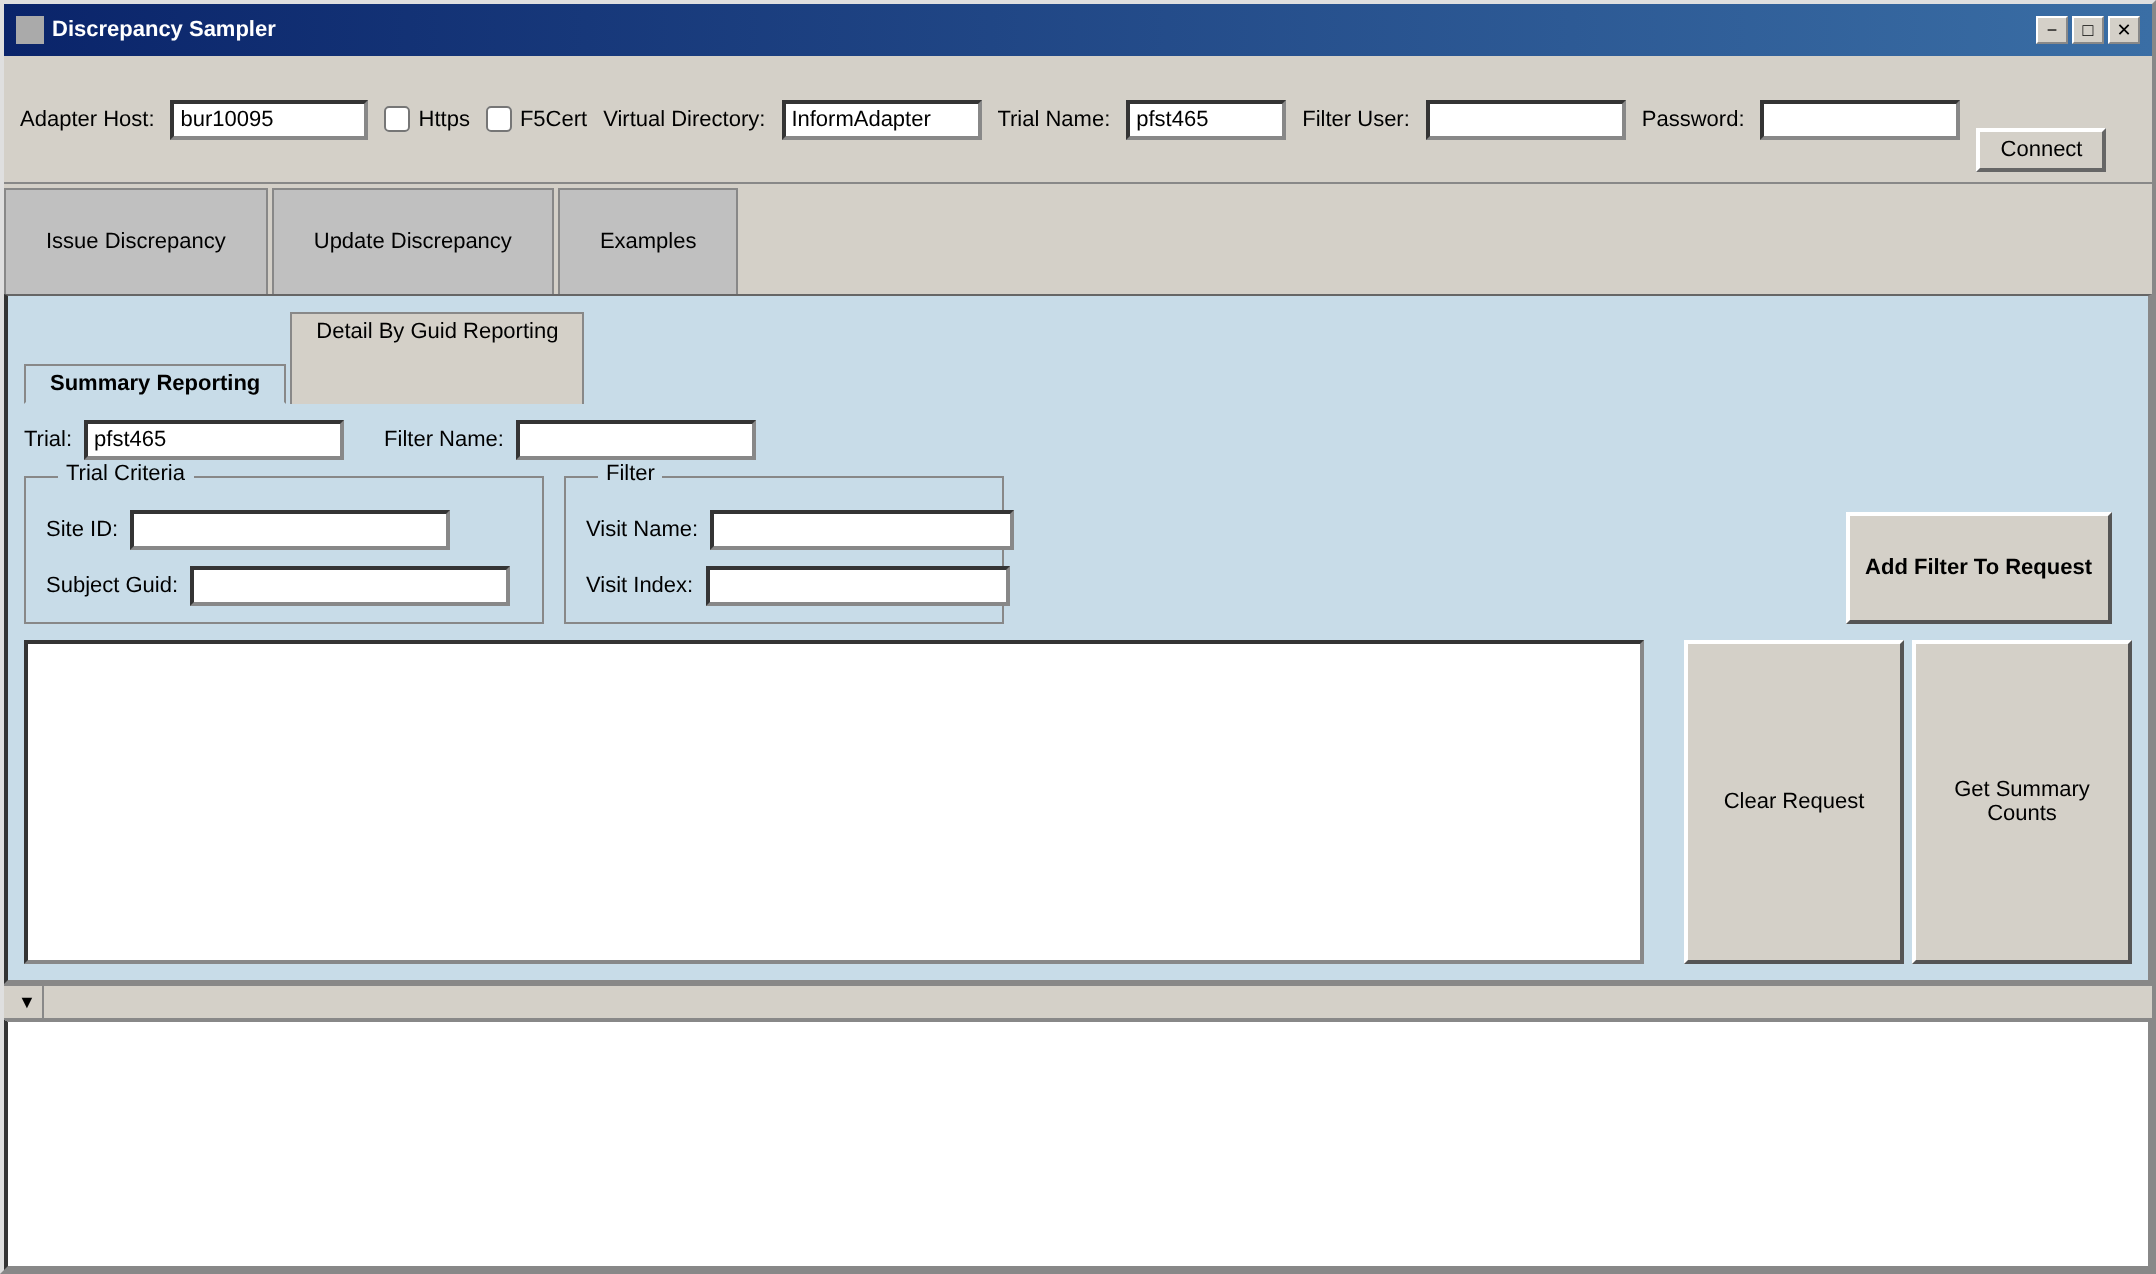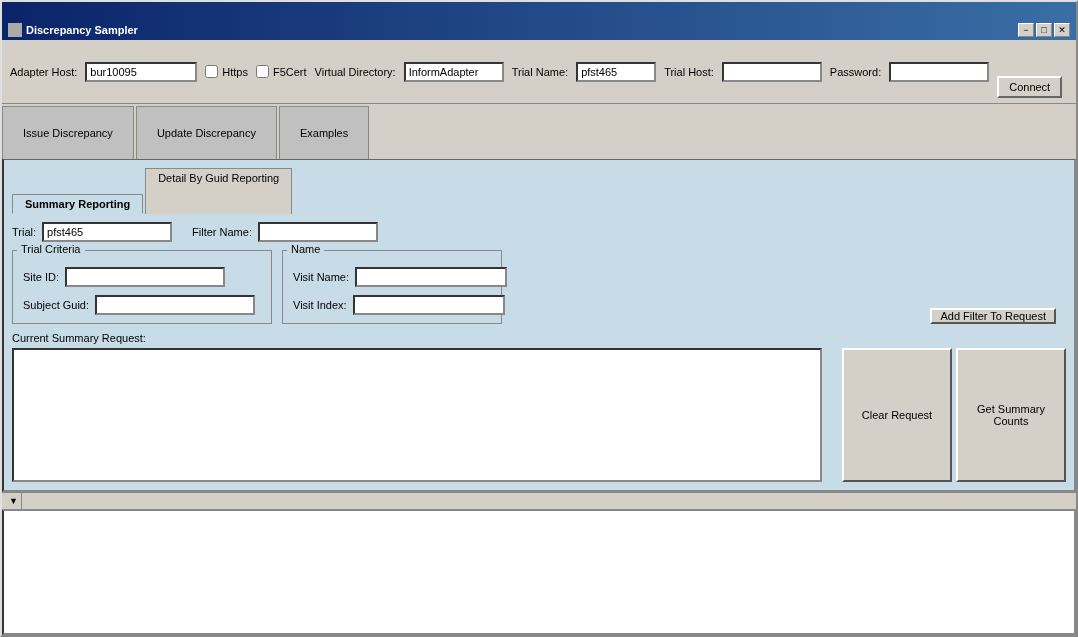--- a/index.html
+++ b/index.html
@@ -21,23 +21,23 @@
       background: #d4d0c8;
       display: flex;
       flex-direction: column;
     }
 
     .title-bar {
       background: linear-gradient(to right, #0a246a, #3a6ea5);
       color: white;
       padding: 3px 6px;
       display: flex;
-      align-items: flex-end;
+      align-items: center;
       justify-content: space-between;
-      height: 38px;
+      height: 26px;
       flex-shrink: 0;
       gap: 20px;
     }
 
     .title-bar-left {
       display: flex;
       align-items: center;
       gap: 4px;
     }
 
@@ -90,21 +90,21 @@
     }
 
     .toolbar input[type="text"] {
       border: 2px inset #888;
       background: white;
       padding: 1px 3px;
       font-size: 11px;
       height: 20px;
     }
 
-    .adapter-host-input { width: 112px; }
+    .adapter-host-input { width: 99px; }
     .virtual-dir-input {
       width: 100px;
       background: #e8f0e8;
       border: 2px solid #666;
     }
     .trial-name-input { width: 80px; }
     .trial-user-input { width: 100px; background: #d0d0d0; }
     .password-input { width: 100px; background: #d0d0d0; }
 
     .checkbox-group {
@@ -225,21 +225,21 @@
     .group-box {
       border: 1px solid #888;
       background: #c8dce8;
       padding: 8px 10px;
       position: relative;
     }
 
     .group-box-legend {
       position: absolute;
       top: -8px;
-      left: 4px;
+      left: 16px;
       background: #c8dce8;
       padding: 0 4px;
       font-size: 11px;
     }
 
     .trial-criteria-box {
       width: 260px;
     }
 
     .visit-box {
@@ -263,24 +263,25 @@
 
     .add-filter-btn {
       position: absolute;
       right: 10px;
       top: 50%;
       transform: translateY(-50%);
       background: #d4d0c8;
       border: 2px outset #fff;
       border-right: 2px solid #555;
       border-bottom: 2px solid #555;
-      padding: 0 8px;
+      padding: 20px 8px;
       font-size: 11px;
       cursor: pointer;
       white-space: nowrap;
+      font-weight: bold;
     }
 
     .current-summary-label {
       font-size: 11px;
       margin-bottom: 4px;
     }
 
     .summary-textarea {
       flex: 1;
       width: 930px;
@@ -368,21 +369,21 @@
       <label class="field-label">Https</label>
     </div>
     <div class="checkbox-group">
       <input type="checkbox" style="">
       <label class="field-label">F5Cert</label>
     </div>
     <label class="field-label">Virtual Directory:</label>
     <input type="text" class="form-input virtual-dir-input" value="InformAdapter" style="">
     <label class="field-label">Trial Name:</label>
     <input type="text" class="form-input trial-name-input" value="pfst465" style="">
-    <label class="field-label">Trial Host:</label>
+    <label class="field-label">Filter User:</label>
     <input type="text" class="form-input trial-user-input" value="" style="">
     <label class="field-label">Password:</label>
     <input type="password" class="form-input password-input" value="" style="">
     <button class="connect-btn">Connect</button>
   </div>
 
   <div class="main-tabs">
     <div class="main-tab">
       <span>Issue Discrepancy</span>
     </div>
@@ -428,38 +429,37 @@
               <input type="text" class="form-input criteria-input" value="" style="">
             </div>
             <div class="criteria-field">
               <label class="field-label">Subject Guid:</label>
               <input type="text" class="form-input criteria-input" value="" style="">
             </div>
           </div>
         </div>
 
         <div class="group-box visit-box">
-          <span class="group-box-legend">Name</span>
+          <span class="group-box-legend">Filter</span>
           <div class="criteria-fields">
             <div class="criteria-field">
               <label class="field-label">Visit Name:</label>
               <input type="text" class="form-input criteria-input" value="" style="">
             </div>
             <div class="criteria-field">
               <label class="field-label">Visit Index:</label>
               <input type="text" class="form-input criteria-input" value="" style="">
             </div>
           </div>
         </div>
 
         <button class="add-filter-btn" style="position:relative; margin-left: auto; align-self: center;">Add Filter To Request</button>
       </div>
 
       <div style="display:flex; flex-direction:column; flex:1; min-height:0;">
-        <label class="current-summary-label">Current Summary Request:</label>
         <div style="display:flex; flex:1; min-height:0; gap:8px;">
           <textarea class="summary-textarea" style="flex: 1 1 0%; min-height: 0px; resize: none;"></textarea>
           <div class="right-buttons">
             <button class="action-btn">Clear Request</button>
             <button class="action-btn">Get Summary Counts</button>
           </div>
         </div>
       </div>
     </div>
   </div>

